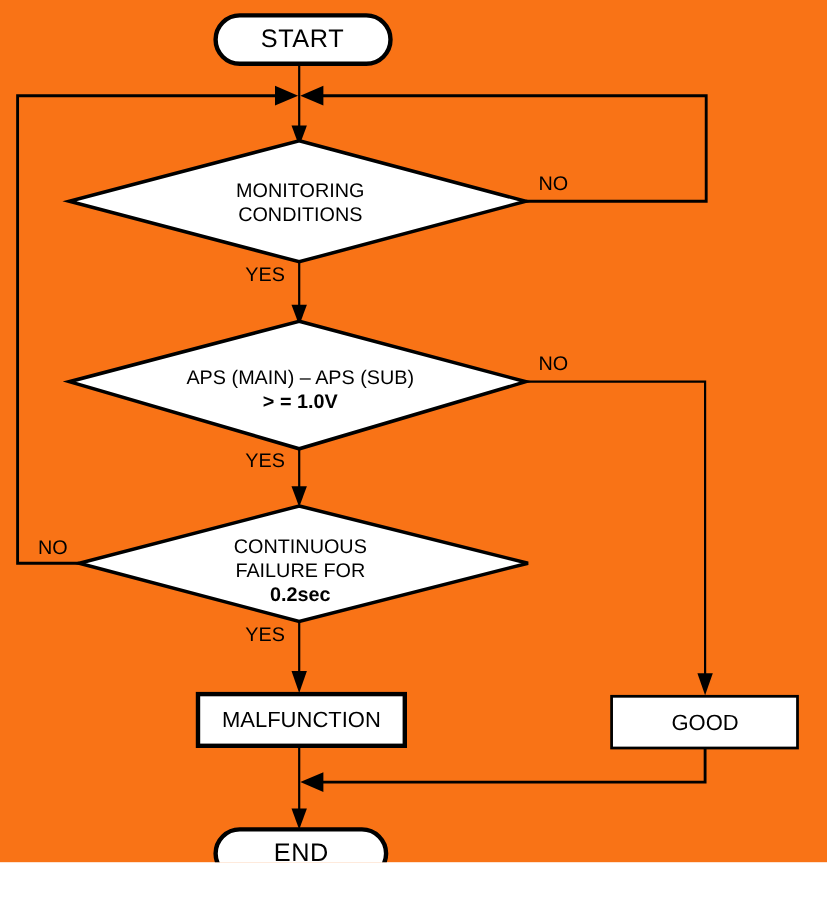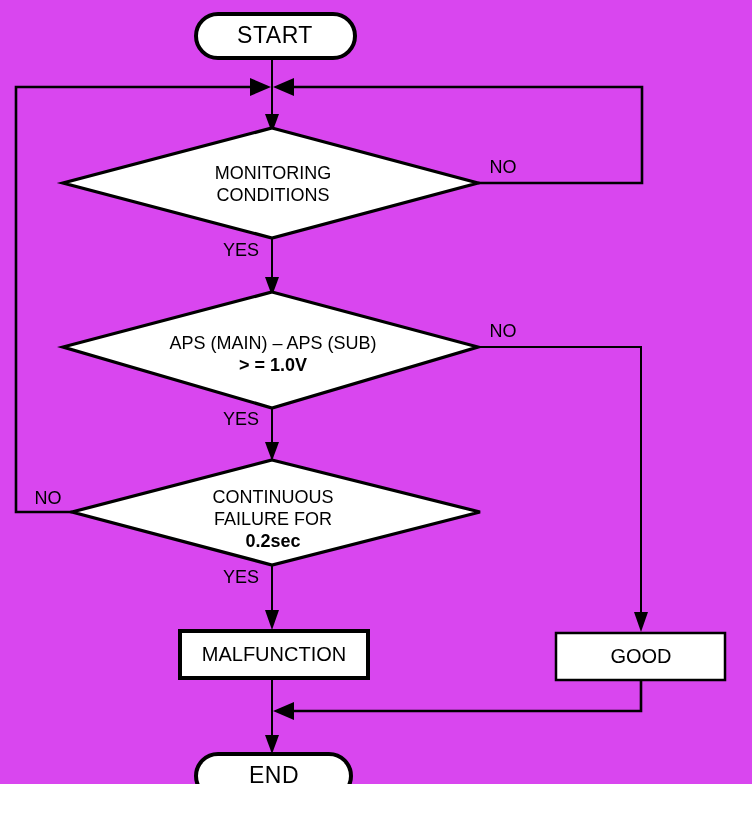--- a/index.html
+++ b/index.html
@@ -8,21 +8,21 @@
     padding: 0;
     background: #ffffff;
   }
   body {
     font-family: "Liberation Sans", sans-serif;
   }
   #flow-wrap {
     position: relative;
     width: 752px;
     height: 784px;
-    background: #d946ef;
+    background: #f97316;
     overflow: hidden;
     text-align: center;
   }
   svg#flow-svg {
     display: block;
     width: 752px;
     height: 824px;
   }
   .shape-stroke {
     fill: #ffffff;

